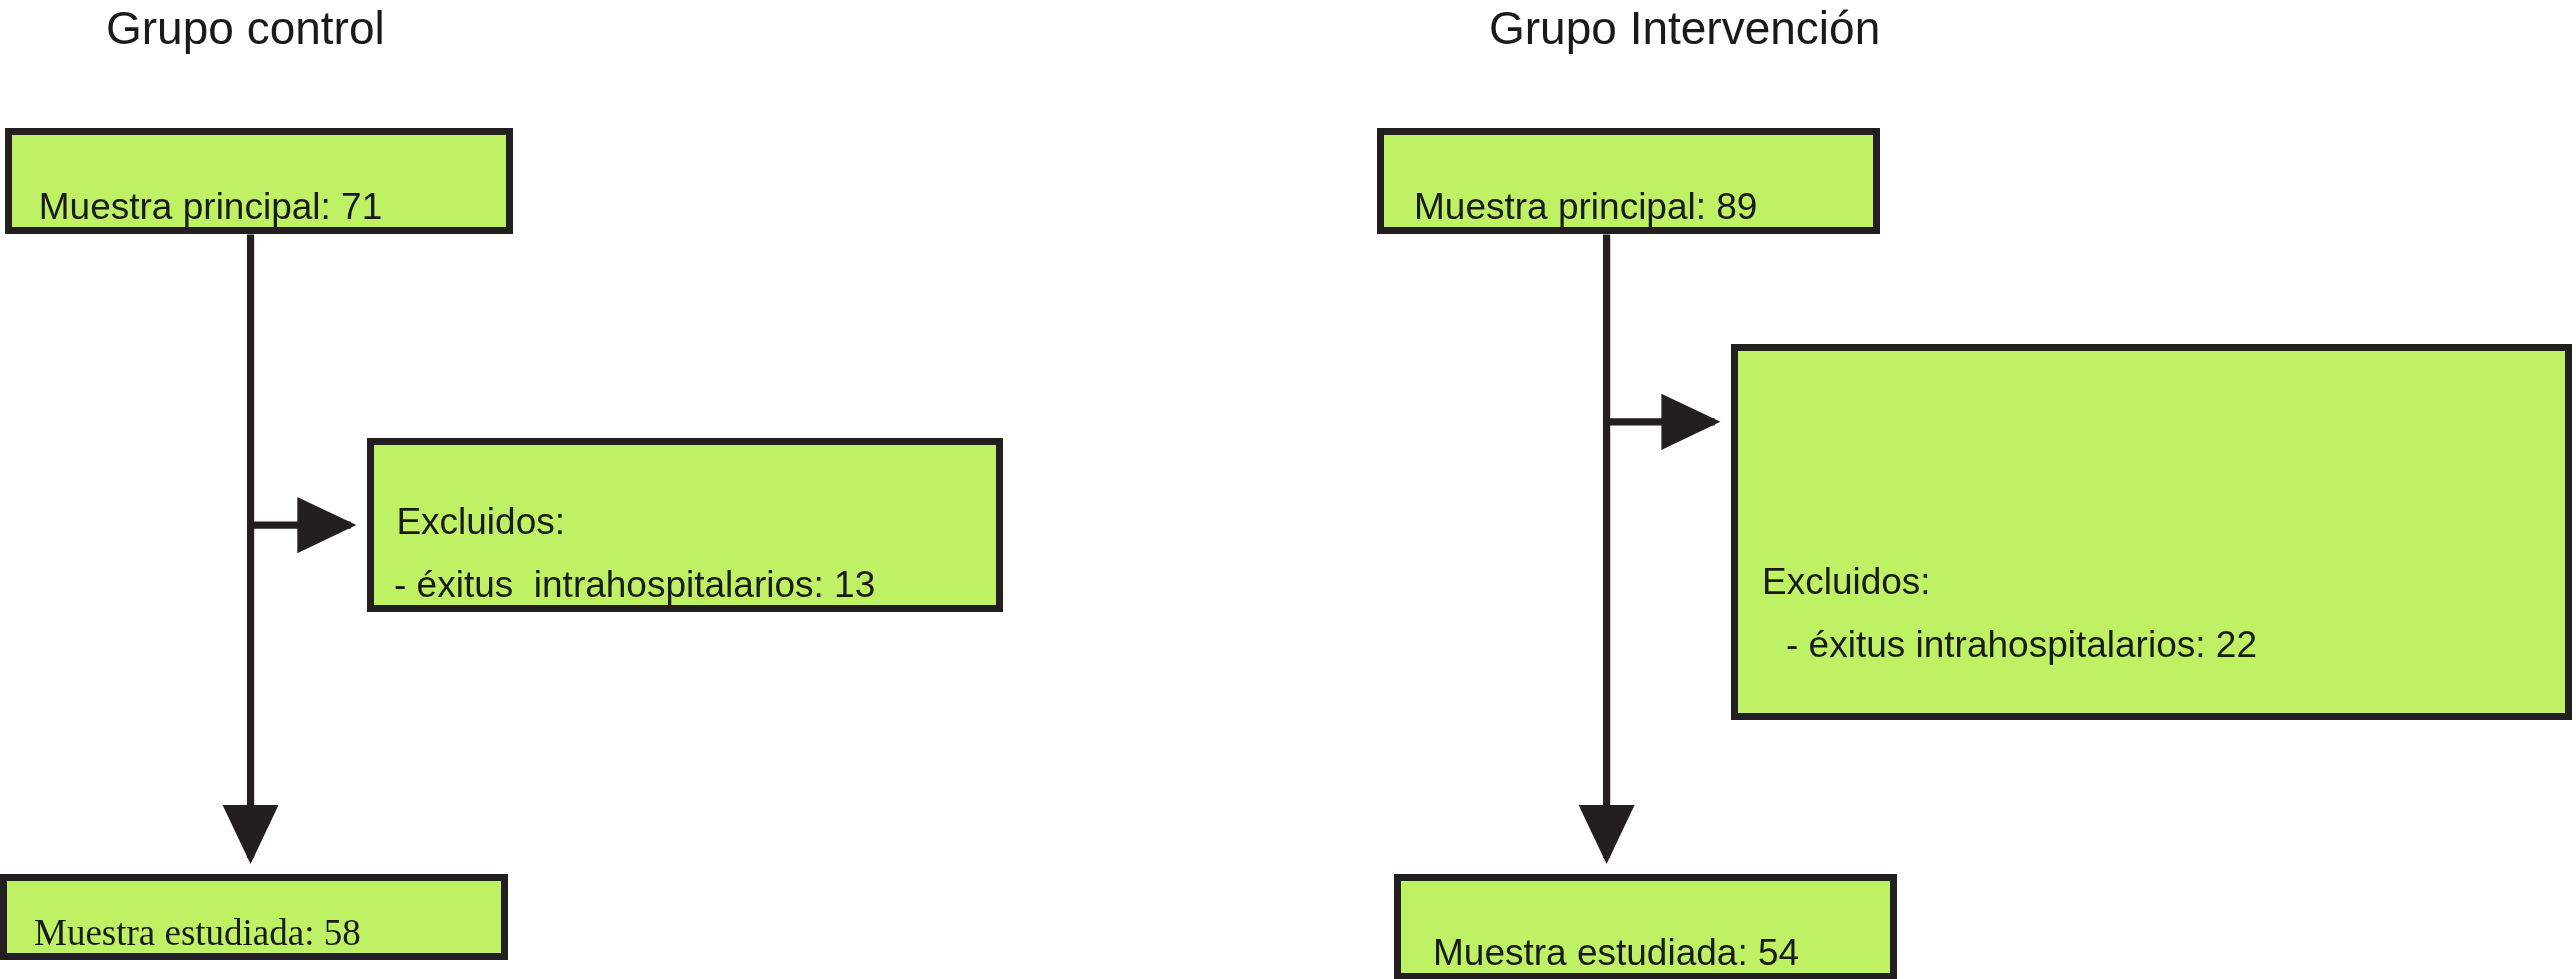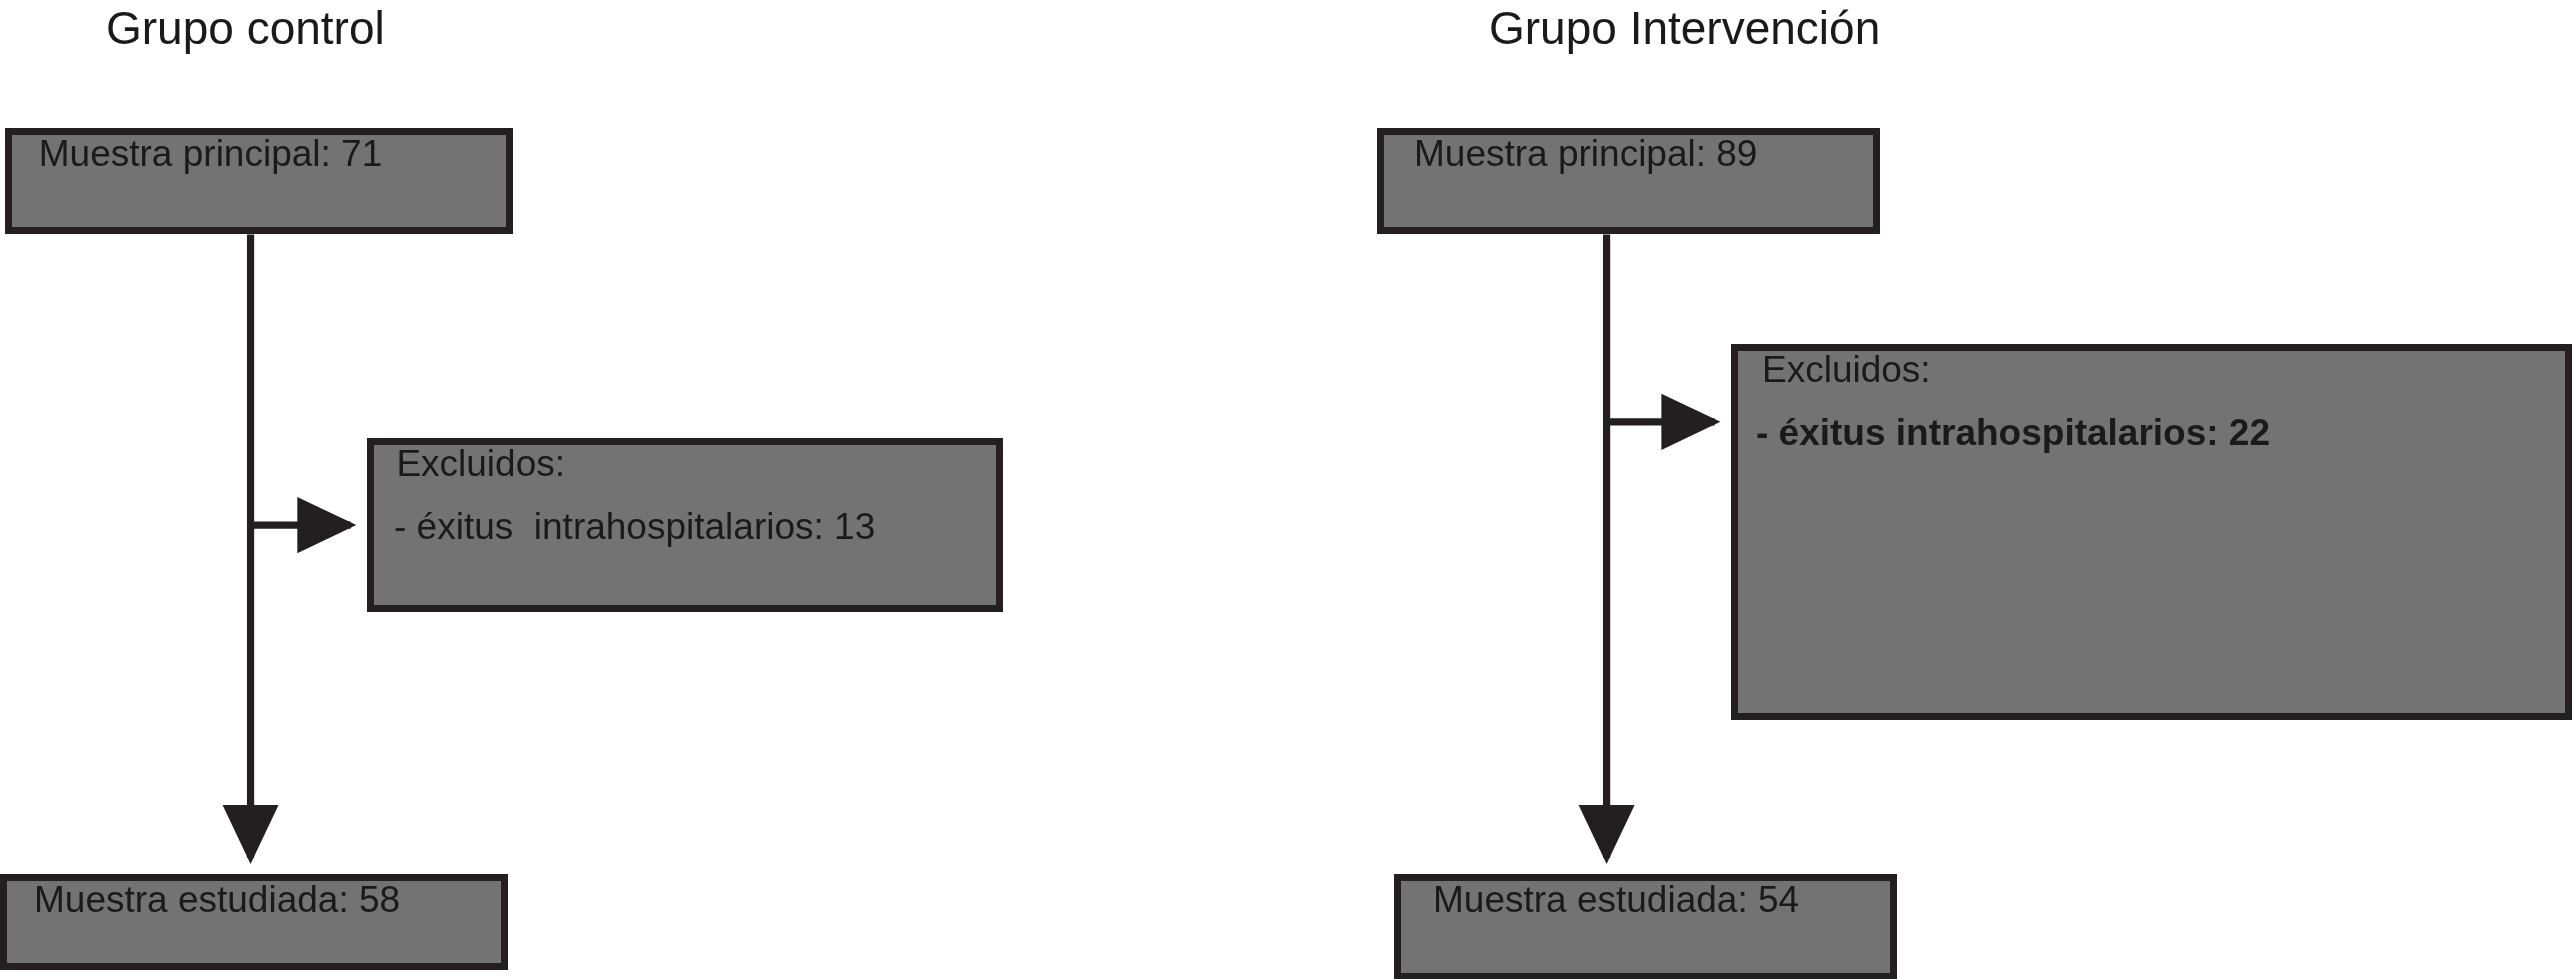--- a/index.html
+++ b/index.html
@@ -21,52 +21,52 @@
     font-size: 46px;
     color: #1a1a1a;
     font-weight: 400;
     white-space: nowrap;
     line-height: 1;
   }
   .node-box {
     position: absolute;
     box-sizing: border-box;
     border: 7.2px solid #231f20;
-    background: #737373;
+    background: #bef264;
     display: flex;
     flex-direction: column;
-    justify-content: flex-start;
+    justify-content: flex-end;
   }
   .node-line {
     font-size: 37px;
     color: #1a1a1a;
     line-height: 1.05;
     white-space: pre;
   }
   .svg-layer {
     position: absolute;
     left: 0;
     top: 0;
     width: 2576px;
     height: 979px;
   }
   
   #box-control-main   { left: 4.8px;   top: 120px;  width: 508px;  height: 106px; }
   #box-control-main .node-line { padding-left: 27px; }
   #box-control-excluded { left: 367px; top: 430px; width: 636px; height: 174px; }
   #box-control-excluded .node-line { padding-left: 22.4px; }
   #box-control-excluded .node-line.indent { padding-left: 20px; }
-  #box-control-studied { left: 0px;  top: 866px; width: 508px;  height: 96px; }
+  #box-control-studied { left: 0px;  top: 866px; width: 508px;  height: 86px; font-family: Liberation Serif, serif; }
   #box-control-studied .node-line { padding-left: 27px; }
   
   #box-interv-main    { left: 1377px; top: 120px;  width: 503px;  height: 106px; }
   #box-interv-main .node-line { padding-left: 30px; }
   #box-interv-excluded { left: 1731px; top: 336px; width: 841px; height: 376px; }
   #box-interv-excluded .node-line { padding-left: 24px; }
-  #box-interv-excluded .node-line.indent { padding-left: 18px; font-weight: bold; }
+  #box-interv-excluded .node-line.indent { padding-left: 48px; }
   #box-interv-studied { left: 1394px; top: 866px; width: 503px;  height: 106px; }
   #box-interv-studied .node-line { padding-left: 32px; }
   .spacer-line { height: 24px; }
 </style>
 </head>
 <body>
 
 <div id="canvas">
 
   <svg class="svg-layer" viewBox="0 0 3218 1223">

